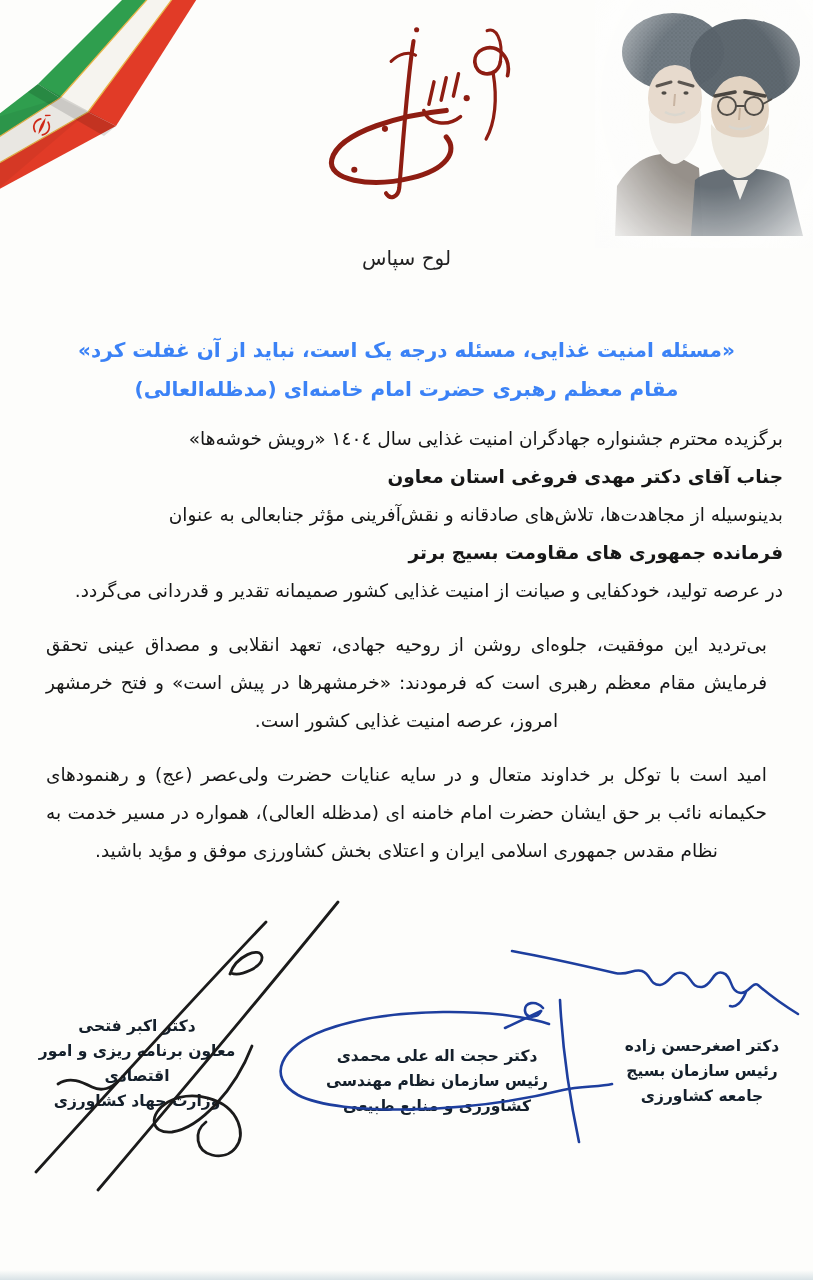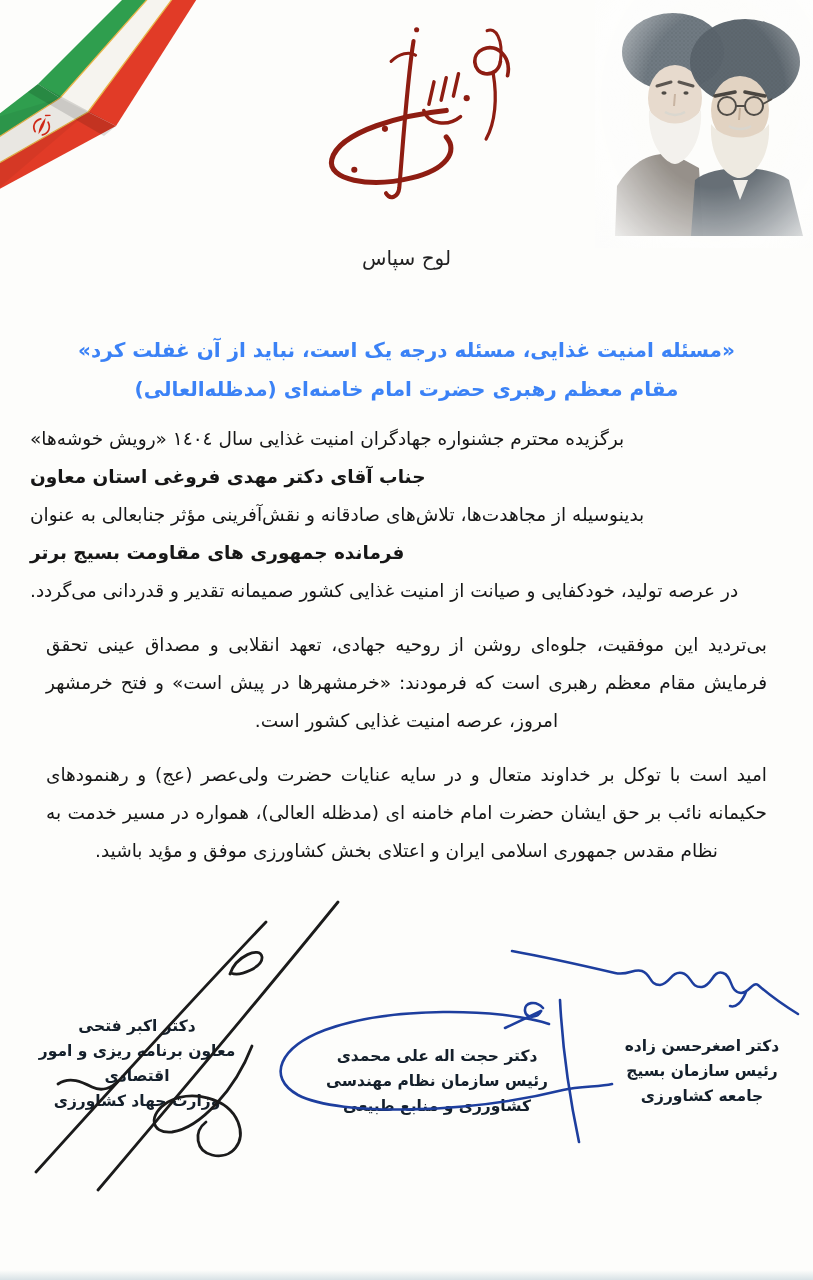--- a/index.html
+++ b/index.html
@@ -18,21 +18,21 @@
   .portraits{position:absolute; top:4px; right:0; width:206px; height:232px; filter:saturate(.75) contrast(.88) brightness(1.06);}
   .portraits .fade{position:absolute; inset:-12px;
     background:radial-gradient(ellipse at 52% 42%, rgba(255,255,255,0) 42%, rgba(255,255,255,.55) 72%, #fdfdfb 96%);}
   
   .doc-title{position:absolute; top:246px; left:0; width:100%; text-align:center;
     font-size:20px; letter-spacing:0; color:#222;}
   .quote{position:absolute; top:308px; left:0; width:100%; text-align:center;
     font-weight:bold; font-size:20px; line-height:39px; color:#3b82f6;margin-top:23px;}
   .body-block{position:absolute; top:420px; right:30px; left:30px;
     font-size:18.5px; line-height:38px; color:#171717;}
-  .body-block .line{text-align:left;}
+  .body-block .line{text-align:right;}
   .body-block .bold{font-weight:bold;}
   .body-block p{margin:16px; text-align:justify; text-align-last:center;}
   
   .sig-block{position:absolute; text-align:center; font-weight:bold;
     font-size:15.5px; line-height:25px; color:#15202b;}
   .sig-right{top:1034px; right:8px; width:206px;}
   .sig-middle{top:1044px; right:256px; width:240px;}
   .sig-left{top:1014px; left:24px; width:226px;}
   .sig-strokes{position:absolute; inset:0; width:813px; height:1280px; pointer-events:none;}
 </style>

